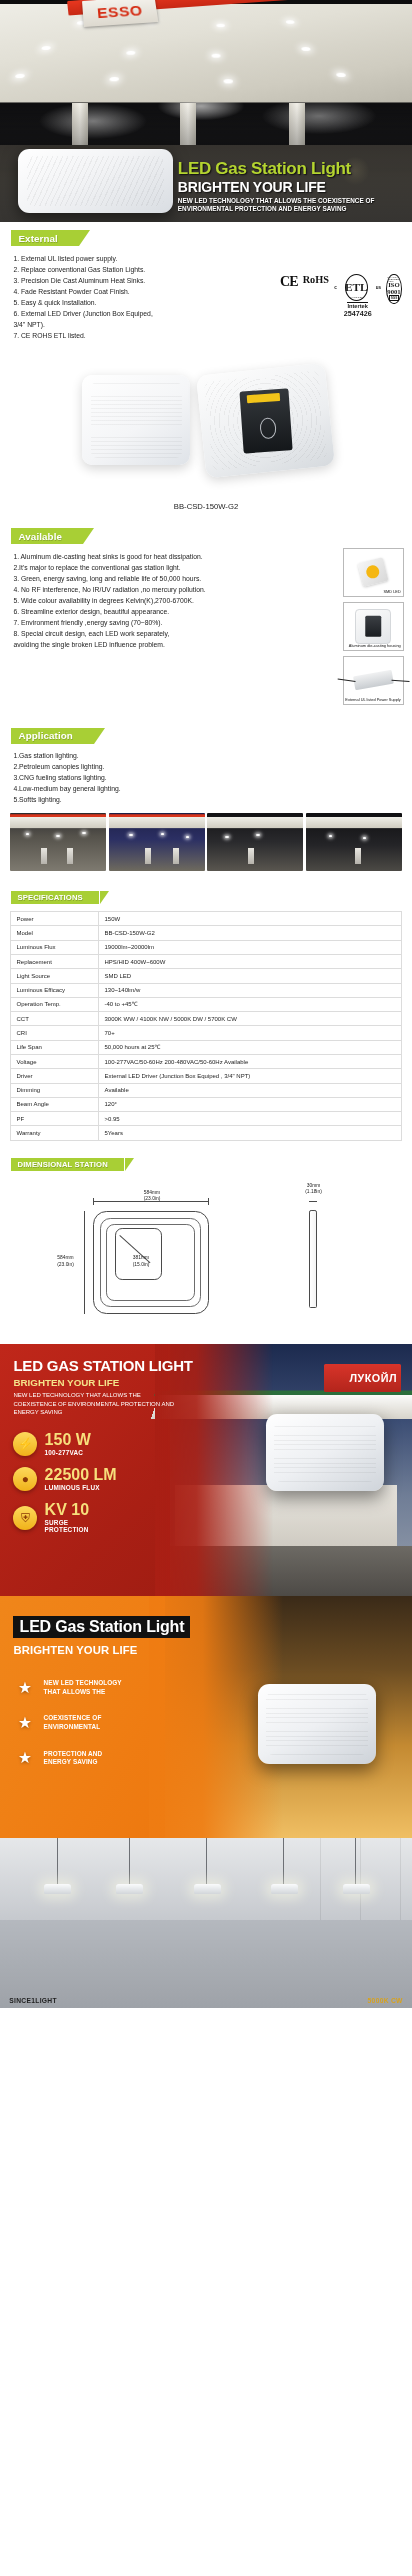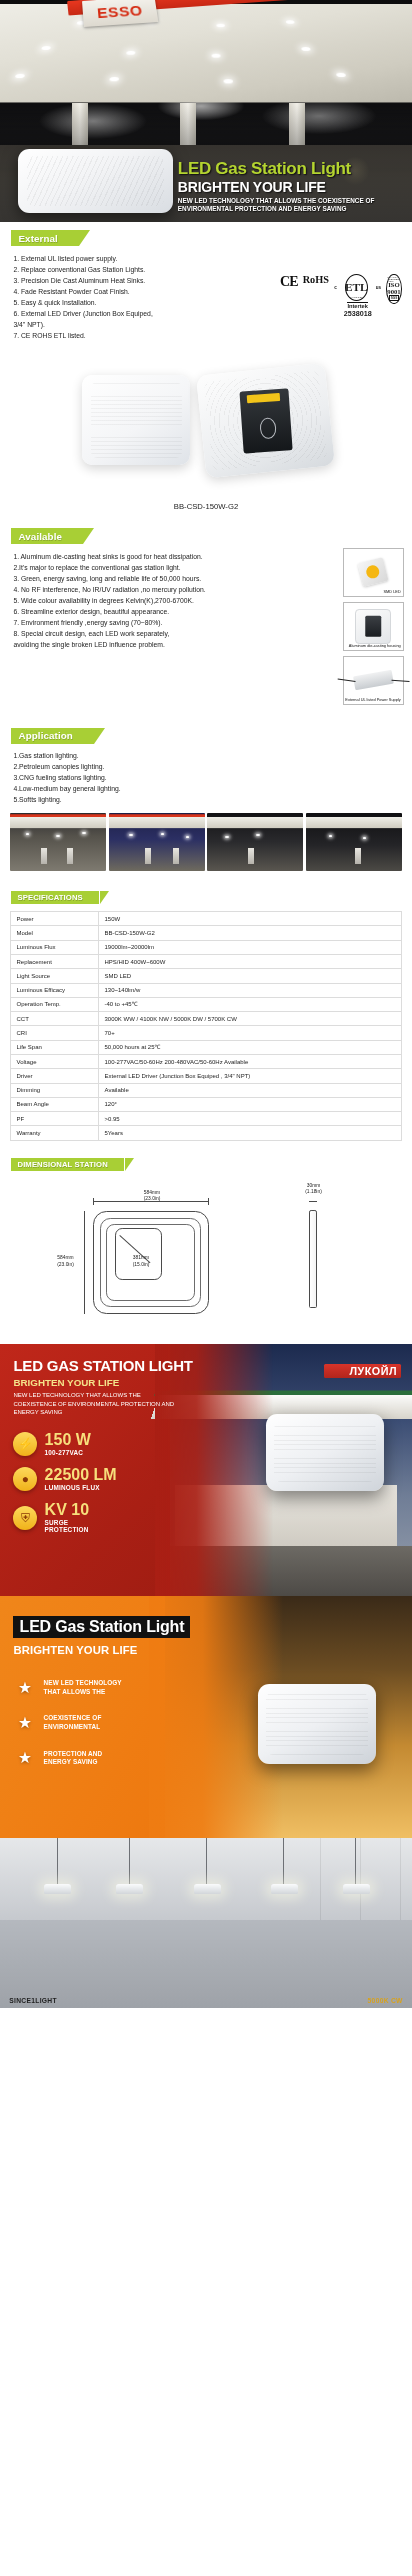--- a/index.html
+++ b/index.html
@@ -324,21 +324,21 @@
   
   .promo {
     position: relative; width: 412px; height: 252px; overflow: hidden;
     background: linear-gradient(135deg,#c0271a 0%, #a91f14 45%, #8f190f 100%);
   }
   .promo-photo {
     position: absolute; right: 0; top: 0; width: 242px; height: 252px;
     background: linear-gradient(#1c2a4e 0%, #3b4d74 30%, #6f7d96 60%, #9aa2ae 100%);
   }
   .promo-photo .lukoil {
-    position: absolute; right: 11.3px; top: 20.6px; width: 77px; height: 14px;
+    position: absolute; right: 11.3px; top: 20.6px; width: 77px; height: 28px;
     background: linear-gradient(#d8342a,#b3251c); border-radius: 1.5px;
     color:#fff; font-weight: bold; font-size: 10.8px; display:flex;
     align-items:center; justify-content:center; letter-spacing: 0.5px; padding-left: 22px;
   }
   .promo-photo .canopy3 {
     position: absolute; left: -15.5px; top: 49px; width: 289px; height: 27px;
     background: linear-gradient(#fbfbfa,#d8d5cc);
     transform: perspective(258px) rotateX(30deg);
   }
   .promo-photo .grnband{
@@ -528,21 +528,21 @@
         <div class="etl-block">
           <div class="etl-row">
             <span class="etl-c">c</span>
             <span class="etl-oval">
               <span>ETL</span>
               <span class="listed">LISTED</span>
             </span>
             <span class="etl-us">us</span>
           </div>
           <div class="intertek">Intertek</div>
-          <div class="intertek-num">2538018</div>
+          <div class="intertek-num">2547426</div>
         </div>
         <div class="iso-oval">
           <span class="qa">QUALITY ASSURED FIRM</span>
           <span class="isoTxt">ISO</span>
           <span class="isoTxt">9001</span>
           <span class="sgs">SGS</span>
         </div>
       </div>
     </div>
   </div>

